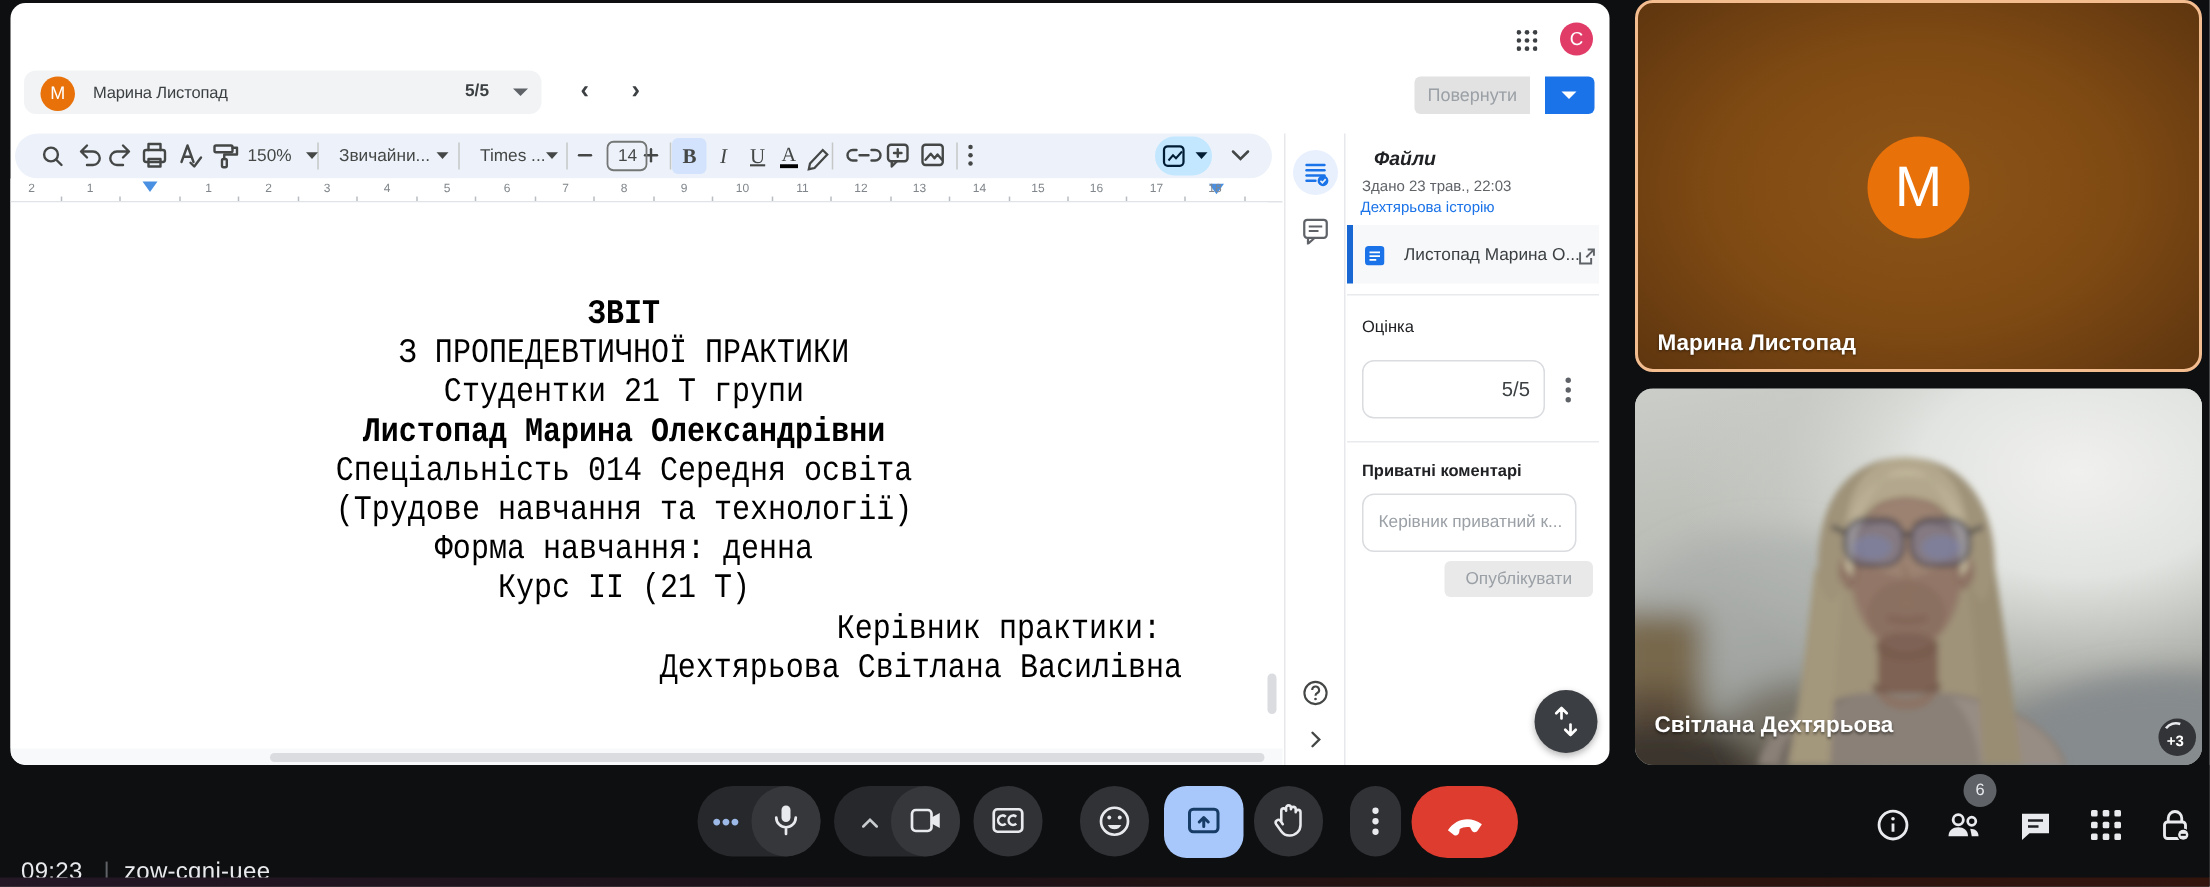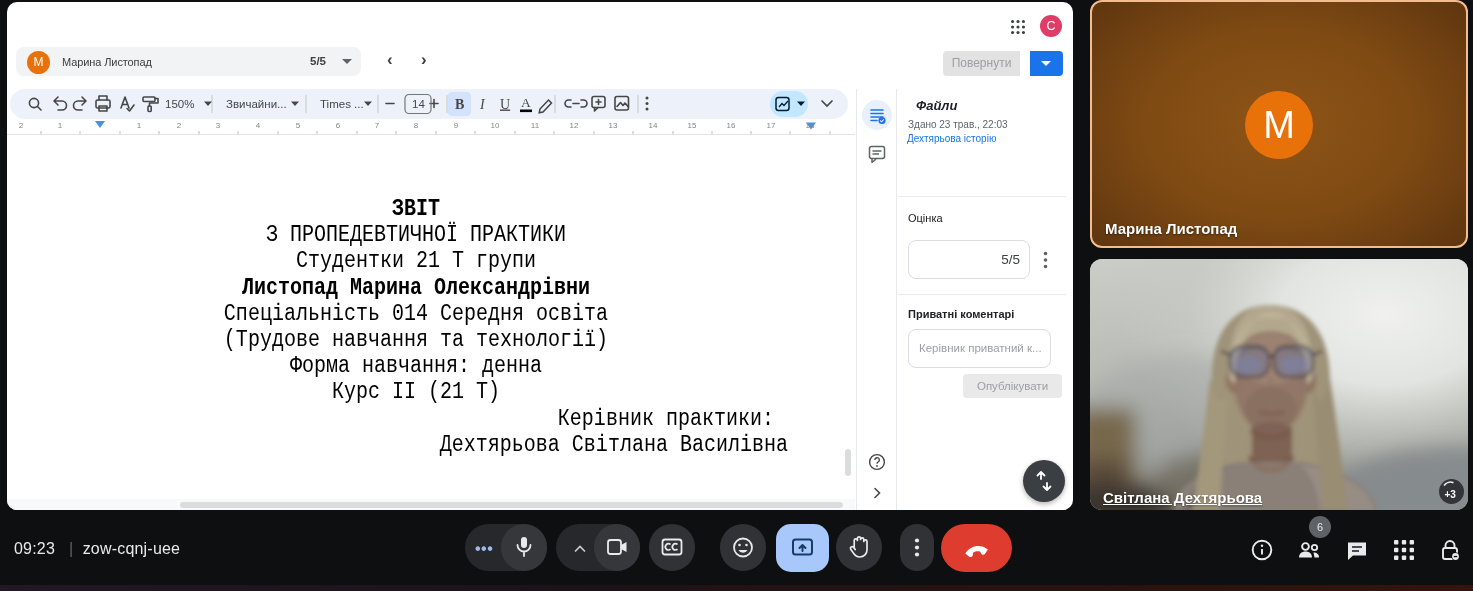--- a/index.html
+++ b/index.html
@@ -283,20 +283,35 @@
       <circle cx="9" cy="13" r=".9" fill="#444746"></circle>
     </svg>
     <svg width="12" height="12" viewBox="0 0 12 12" style="position:absolute;left:14px;top:398px;">
       <path d="M4 1.5 l4.5 4.5 -4.5 4.5" fill="none" stroke="#444746" stroke-width="1.6" stroke-linecap="round"></path>
     </svg>
   </div>
   <div id="sidebar">
     <div class="abs" style="left:18px;top:9px;font-size:13px;color:#202124;font-weight:bold;font-style:italic;">Файли</div>
     <div class="abs" style="left:10px;top:30px;font-size:10px;color:#5f6368;">Здано 23 трав., 22:03</div>
     <div class="abs" style="left:9px;top:44px;font-size:10px;color:#1a73e8;">Дехтярьова історію</div>
+    <div class="abs" style="left:0;top:61px;width:168px;height:39px;background:#f7f8f9;">
+      <div class="abs" style="left:0;top:0;width:3.5px;height:39px;background:#1967d2;"></div>
+      <svg width="13" height="13" viewBox="0 0 13 13" style="position:absolute;left:12px;top:14px;">
+        <rect x="0" y="0" width="13" height="13" rx="2.5" fill="#1a73e8"></rect>
+        <g stroke="#fff" stroke-width="1.1">
+            <line x1="3" y1="4.2" x2="10" y2="4.2"></line>
+            <line x1="3" y1="6.7" x2="10" y2="6.7"></line>
+            <line x1="3" y1="9.2" x2="7.5" y2="9.2"></line>
+          </g>
+      </svg>
+      <div class="abs" style="left:38px;top:14px;font-size:11.5px;color:#3c4043;">Листопад Марина О...</div>
+      <svg width="12" height="12" viewBox="0 0 13 13" style="position:absolute;left:154px;top:15px;">
+        <path d="M1.5 3.5 v8 h8 v-4 M7 1.5 h4.5 V6 M11.5 1.5 L6 7" fill="none" stroke="#5f6368" stroke-width="1.4"></path>
+      </svg>
+    </div>
     <div class="abs" style="left:0;top:107px;width:168px;height:1px;background:#e8eaed;"></div>
     <div class="abs" style="left:10px;top:123px;font-size:11px;color:#202124;text-align:center;">Оцінка</div>
     <div class="abs" style="left:10px;top:151px;width:122px;height:39px;border:1px solid #dadce0;border-radius:8px;">
       <div class="abs" style="right:9px;top:11px;font-size:13.5px;color:#3c4043;">5/5</div>
     </div>
     <svg width="5" height="18" viewBox="0 0 5 18" style="position:absolute;left:145px;top:162px;">
       <g fill="#5f6368">
           <circle cx="2.5" cy="2.5" r="1.8"></circle>
           <circle cx="2.5" cy="9" r="1.8"></circle>
           <circle cx="2.5" cy="15.5" r="1.8"></circle>
@@ -404,31 +419,31 @@
 
       <ellipse cx="158" cy="106" rx="13" ry="8" fill="#7d82a8" opacity=".65"></ellipse>
       <ellipse cx="204" cy="106" rx="13" ry="8" fill="#7d82a8" opacity=".65"></ellipse>
 
       <path d="M179 118 q3 12 7 16 q-5 4 -10 1" stroke="#8d7060" stroke-width="1.8" fill="none"></path>
       <ellipse cx="181" cy="143" rx="5" ry="2.4" fill="#8d7060" opacity=".8"></ellipse>
       <path d="M169 153 q12 4 25 0" stroke="#7d5c4f" stroke-width="2.6" fill="none"></path>
       <path d="M173 161 q8 3 17 0" stroke="#8e7164" stroke-width="1.6" fill="none" opacity=".6"></path>
     </g>
   </svg>
-  <div class="tilelabel" style="bottom:4px;text-decoration:underline;">Світлана Дехтярьова</div>
+  <div class="tilelabel" style="bottom:18px;">Світлана Дехтярьова</div>
   <div class="abs" style="right:4px;bottom:6px;width:25px;height:25px;border-radius:50%;background:rgba(44,45,48,.92);">
     <svg width="25" height="25" viewBox="0 0 25 25">
       <path d="M5 6.5 a8 8 0 0 1 9.5 -2.8" fill="none" stroke="#e8eaed" stroke-width="1.7"></path>
       <text x="5.5" y="18.5" font-size="10" fill="#fff" font-family="Liberation Sans" font-weight="bold">+3</text>
     </svg>
   </div>
 </div>
 
 <div id="bbar">
-  <div class="time" style="letter-spacing:0.2px;">09:23&nbsp;&nbsp;&nbsp;<span style="color:#5f6368;font-weight:400;">|</span>&nbsp;&nbsp;zow-cqnj-uee</div>
+  <div class="time" style="letter-spacing:0.2px;margin-top:33px;">09:23&nbsp;&nbsp;&nbsp;<span style="color:#5f6368;font-weight:400;">|</span>&nbsp;&nbsp;zow-cqnj-uee</div>
 
   <div class="ctl" style="left:465px;width:82px;background:#26282b;"></div>
   <div class="ctlc" style="left:501px;background:#35373a;">
     <svg width="46" height="47" viewBox="0 0 46 47">
         <g stroke="#e8eaed" stroke-width="1.8" fill="none" stroke-linecap="round">
       <rect x="20" y="13" width="6" height="11" rx="3" fill="#e8eaed" stroke="none"></rect>
       <path d="M16.5 21 a6.5 6.5 0 0 0 13 0 M23 27.5 V32"></path>
     </g>
       </svg>
   </div>

